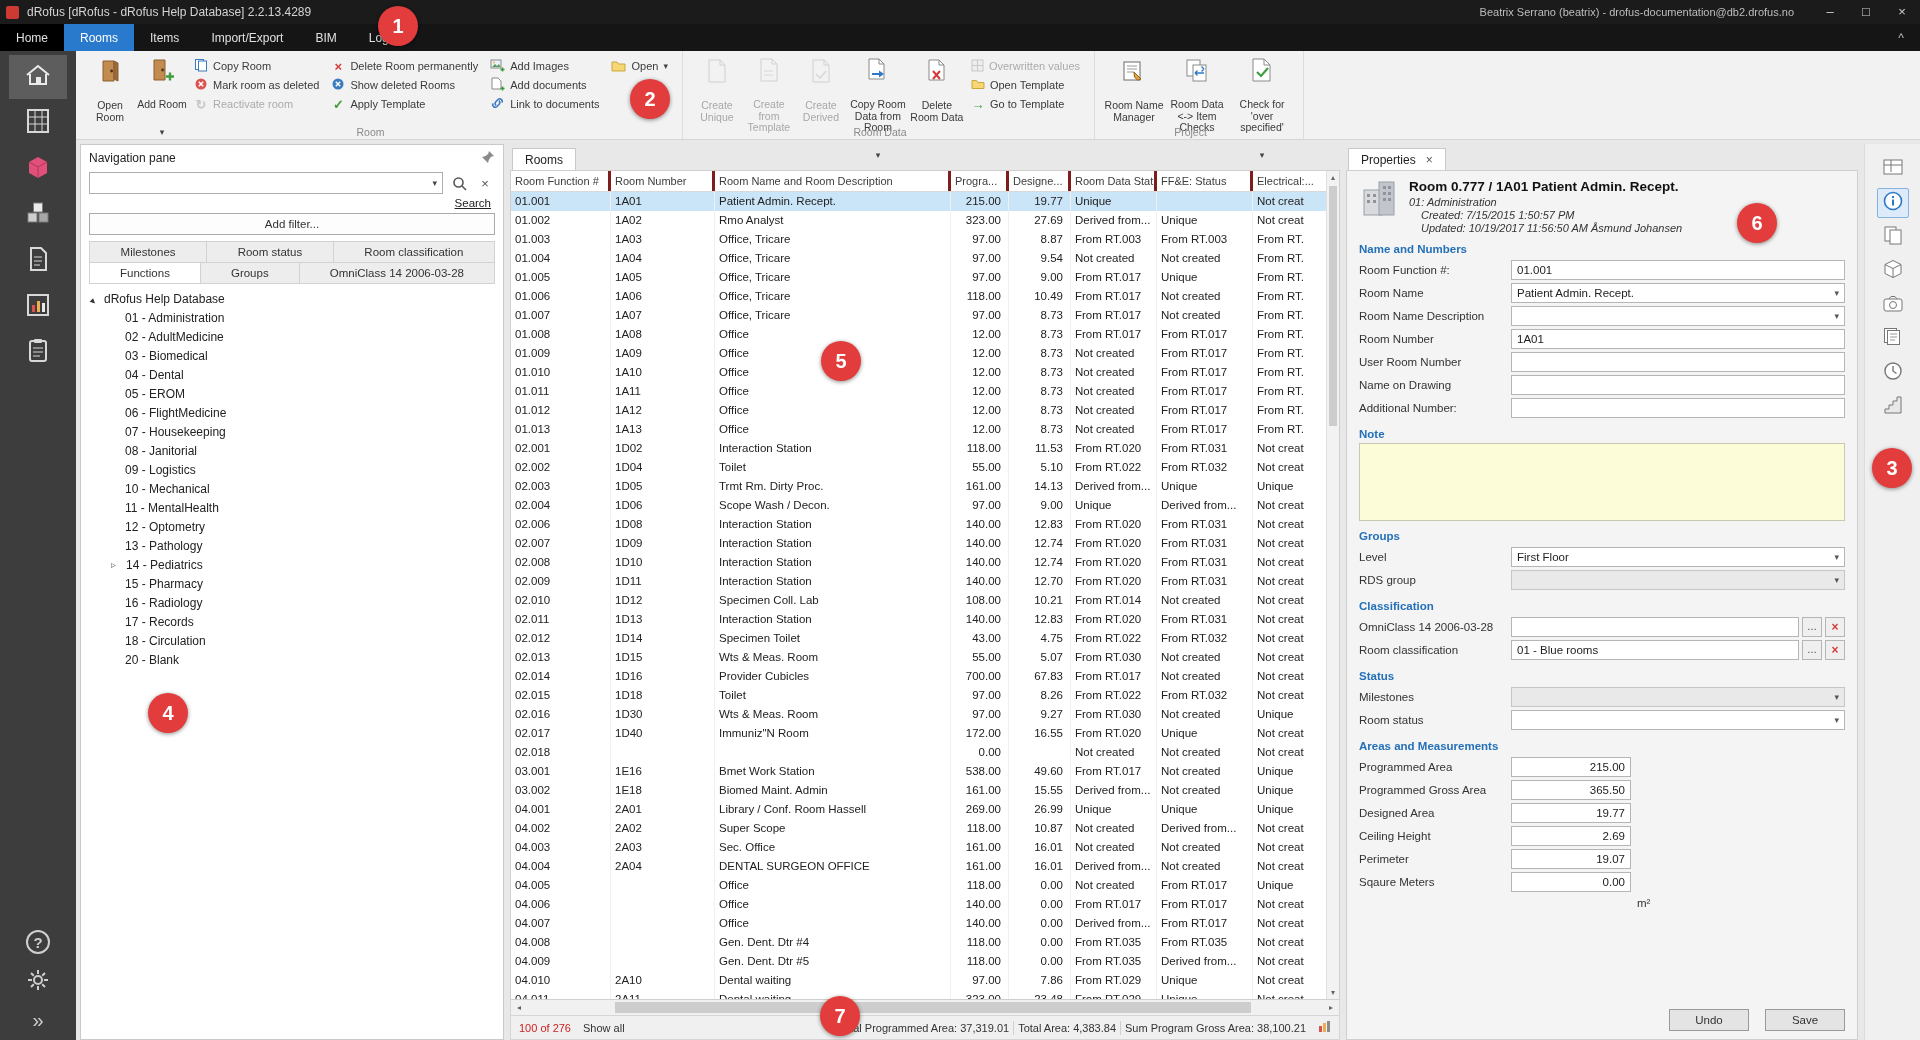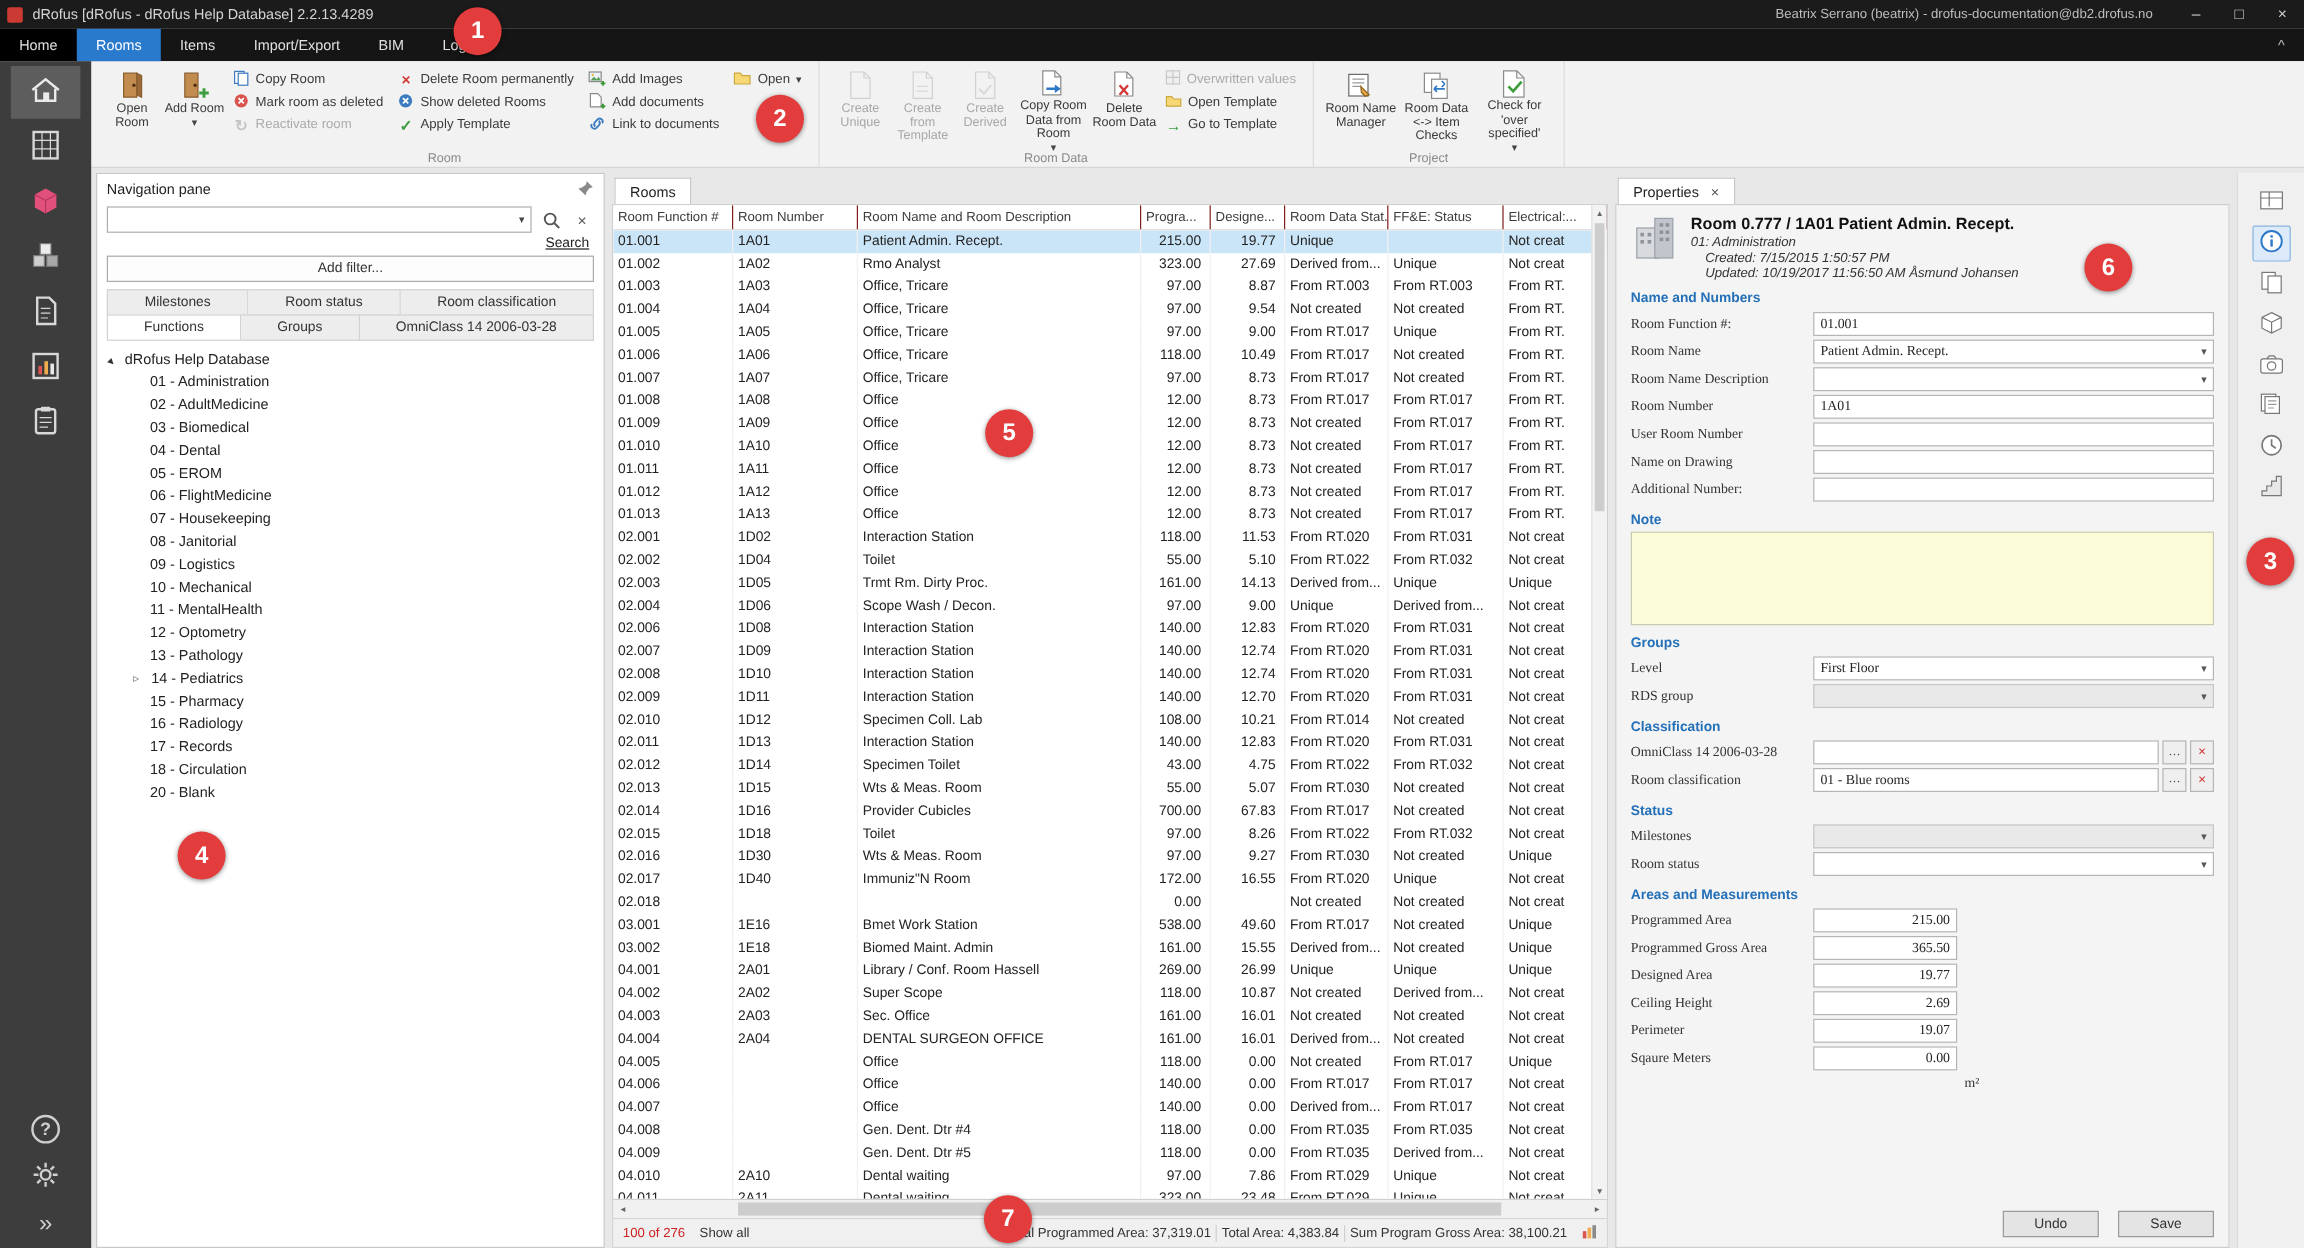--- a/index.html
+++ b/index.html
@@ -24,21 +24,21 @@
   .ribbon-collapse { margin-left:auto; padding:0 16px; display:flex; align-items:center;
     color:#bbb; font-size:12px; }
 
   
   .ribbon { height:89px; background:#f2f2f2; border-bottom:1px solid #d6d6d6;
     margin-left:76px; display:flex; }
   .rgroup { position:relative; display:flex; padding:3px 8px 16px 8px; border-right:1px solid #dcdcdc; }
   .rglabel { position:absolute; bottom:1px; left:0; right:17px; text-align:center;
     font-size:10.5px; color:#8a8a8a; }
   .rbig { width:52px; display:flex; flex-direction:column; align-items:center;
-    padding-top:3px; font-size:10.5px; line-height:11.5px; color:#3a3a3a; text-align:center; }
+    padding-top:3px; font-size:10.5px; line-height:11.5px; color:#3a3a3a; text-align:center;gap:16px; }
   .rbig .ricon { height:28px; display:flex; align-items:center; }
   .rbig.disabled { color:#a8a8a8; }
   .rbig.disabled svg { opacity:.5; }
   .rcols { display:flex; flex-direction:column; gap:3px; padding:4px 6px 0 6px; }
   .rsmall { display:flex; align-items:center; gap:5px; font-size:11px; color:#3a3a3a; height:16px; white-space:nowrap; }
   .rsmall.disabled { color:#ababab; }
   .rsmall.disabled svg, .rsmall.disabled .glyph { opacity:.5; }
   .glyph { font-size:13px; line-height:13px; width:14px; text-align:center; }
   .g-green { color:#3f9e3f; font-weight:bold; }
   .g-red { color:#d33a3a; font-weight:bold; }
@@ -90,21 +90,21 @@
   .tbl-col { flex:1; min-width:0; display:flex; flex-direction:column; }
   .tabstrip { height:26px; display:flex; align-items:flex-end; padding-left:2px; }
   .tab { background:#fff; border:1px solid #c8c8c8; border-bottom:none; padding:4px 12px 3px 12px;
     font-size:12px; color:#222; display:flex; gap:10px; align-items:center; }
   .tclose { color:#555; font-size:12px; }
   .tbl-box { position:relative; flex:1; overflow:hidden; background:#fff; border:1px solid #cfcfcf; }
   .grid-head, .trow { display:grid;
     grid-template-columns:100px 104px 236px 58px 62px 86px 96px minmax(60px,1fr); }
   .grid-head { height:21px; border-bottom:1px solid #d9d9d9; background:#fff; }
   .hcell { font-size:11px; color:#3c3c3c; line-height:20px; padding:0 4px;
-    border-right:1px solid #7f1d1d; white-space:nowrap; overflow:hidden; }
+    border-right:3px solid #7f1d1d; white-space:nowrap; overflow:hidden; }
   .rows { position:absolute; top:21px; left:0; right:0; bottom:0; overflow:hidden; }
   .trow { height:19px; }
   .trow.sel { background:#cbe5f8; }
   .tcell { font-size:11.5px; color:#222; line-height:19px; padding:0 4px;
     border-right:1px solid #f0f0f0; white-space:nowrap; overflow:hidden; }
   .tcell.c3, .tcell.c4 { text-align:right; padding-right:7px; }
   .vscroll { position:absolute; top:0; right:0; bottom:0; width:13px; background:#f2f2f2;
     border-left:1px solid #e0e0e0; }
   .varrow { height:13px; text-align:center; font-size:8px; color:#666; line-height:13px; }
   .varrow.bottom { position:absolute; bottom:0; left:0; right:0; }
@@ -125,21 +125,21 @@
   
   .props-col { width:512px; display:flex; flex-direction:column; }
   .props-box { flex:1; background:#f4f4f4; border:1px solid #cfcfcf; position:relative;
     padding:6px 12px 40px 12px; overflow:hidden; }
   .phead { display:flex; gap:10px; }
   .phead-text { min-width:0; }
   .ptitle { font-size:13.5px; font-weight:bold; color:#111; margin-top:2px; }
   .psub { font-size:11px; font-style:italic; color:#333; margin-top:2px; }
   .pmeta { font-size:11px; font-style:italic; color:#333; margin-left:12px; margin-top:1px; }
   .psec { color:#2470b8; font-weight:bold; font-size:11.5px; margin:9px 0 3px 0; }
-  .prow { display:flex; align-items:center; height:23px;font-family:Liberation Serif, serif; }
+  .prow { display:flex; align-items:center; height:23px; }
   .plabel { width:152px; font-size:11.5px; color:#333; flex:none; }
   .pctl { height:20px; border:1px solid #b5b5b5; background:#fff; font-size:11.5px; color:#222;
     display:flex; align-items:center; padding:0 5px; flex:1; min-width:0; }
   .pctl .caret { margin-left:auto; color:#555; }
   .pctl.disabled { background:#e9e9e9; border-color:#c6c6c6; color:#888; }
   .pctl.num { flex:none; width:120px; justify-content:flex-end; }
   .lkbtn { width:20px; height:20px; border:1px solid #b5b5b5; background:#efefef; margin-left:3px;
     display:flex; align-items:center; justify-content:center; font-size:10px; color:#444; flex:none; }
   .lkbtn.xbtn { color:#d23b3b; font-weight:bold; font-size:12px; }
   .suffix { font-size:11.5px; color:#333; margin-left:6px;margin-top:42px; }

